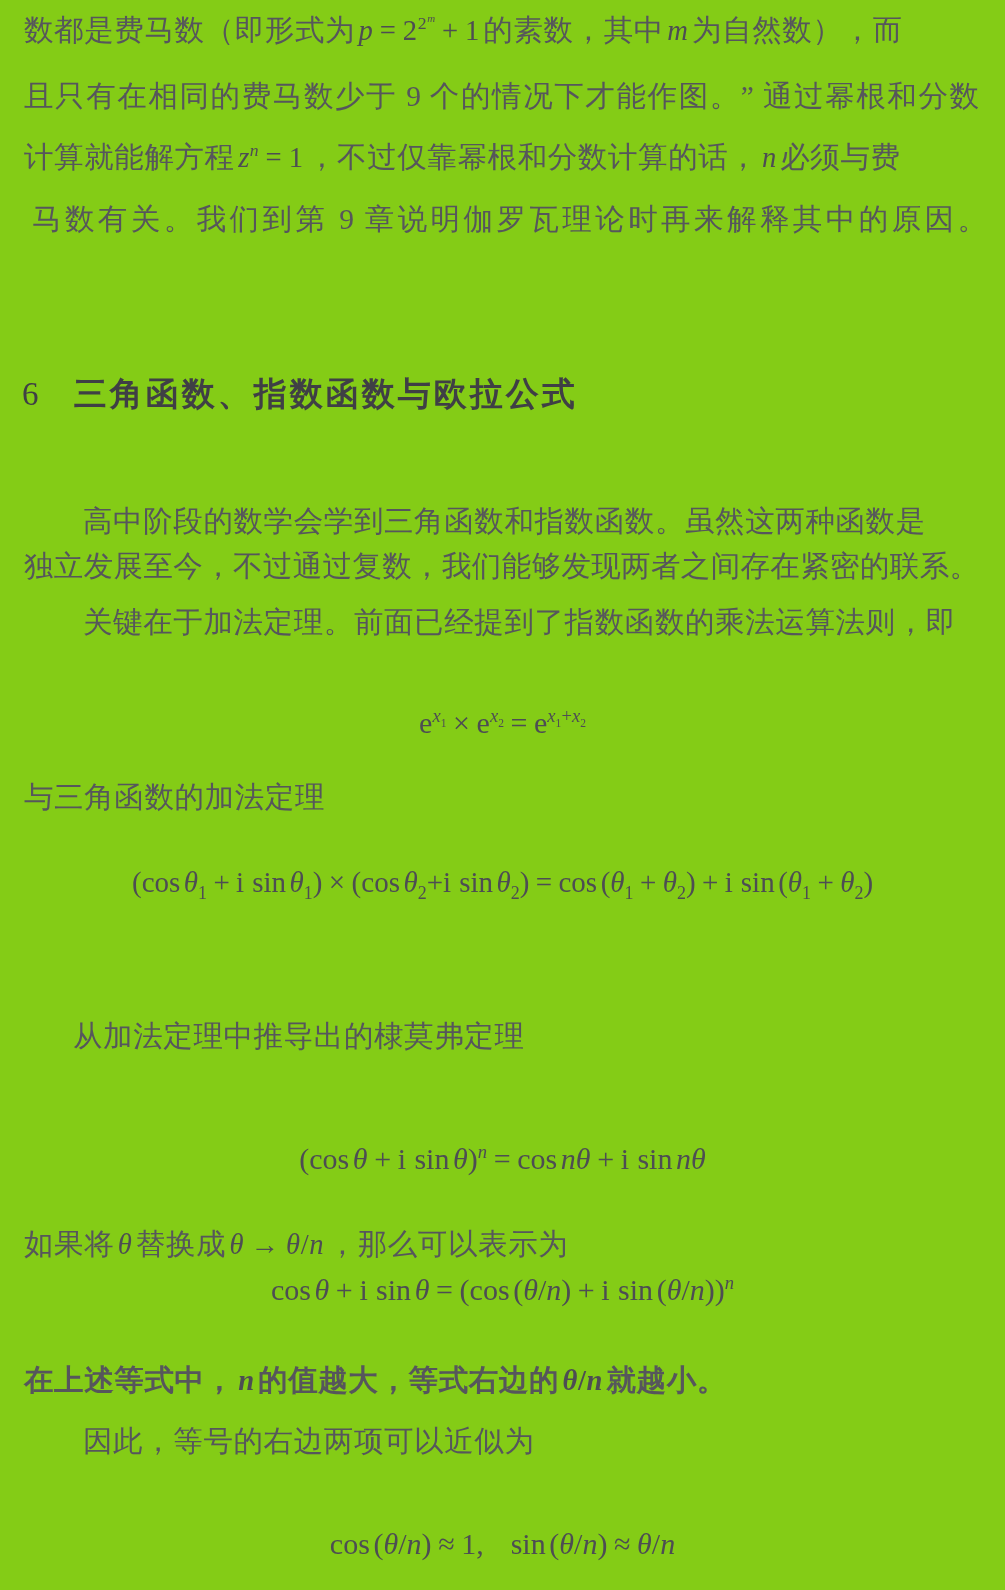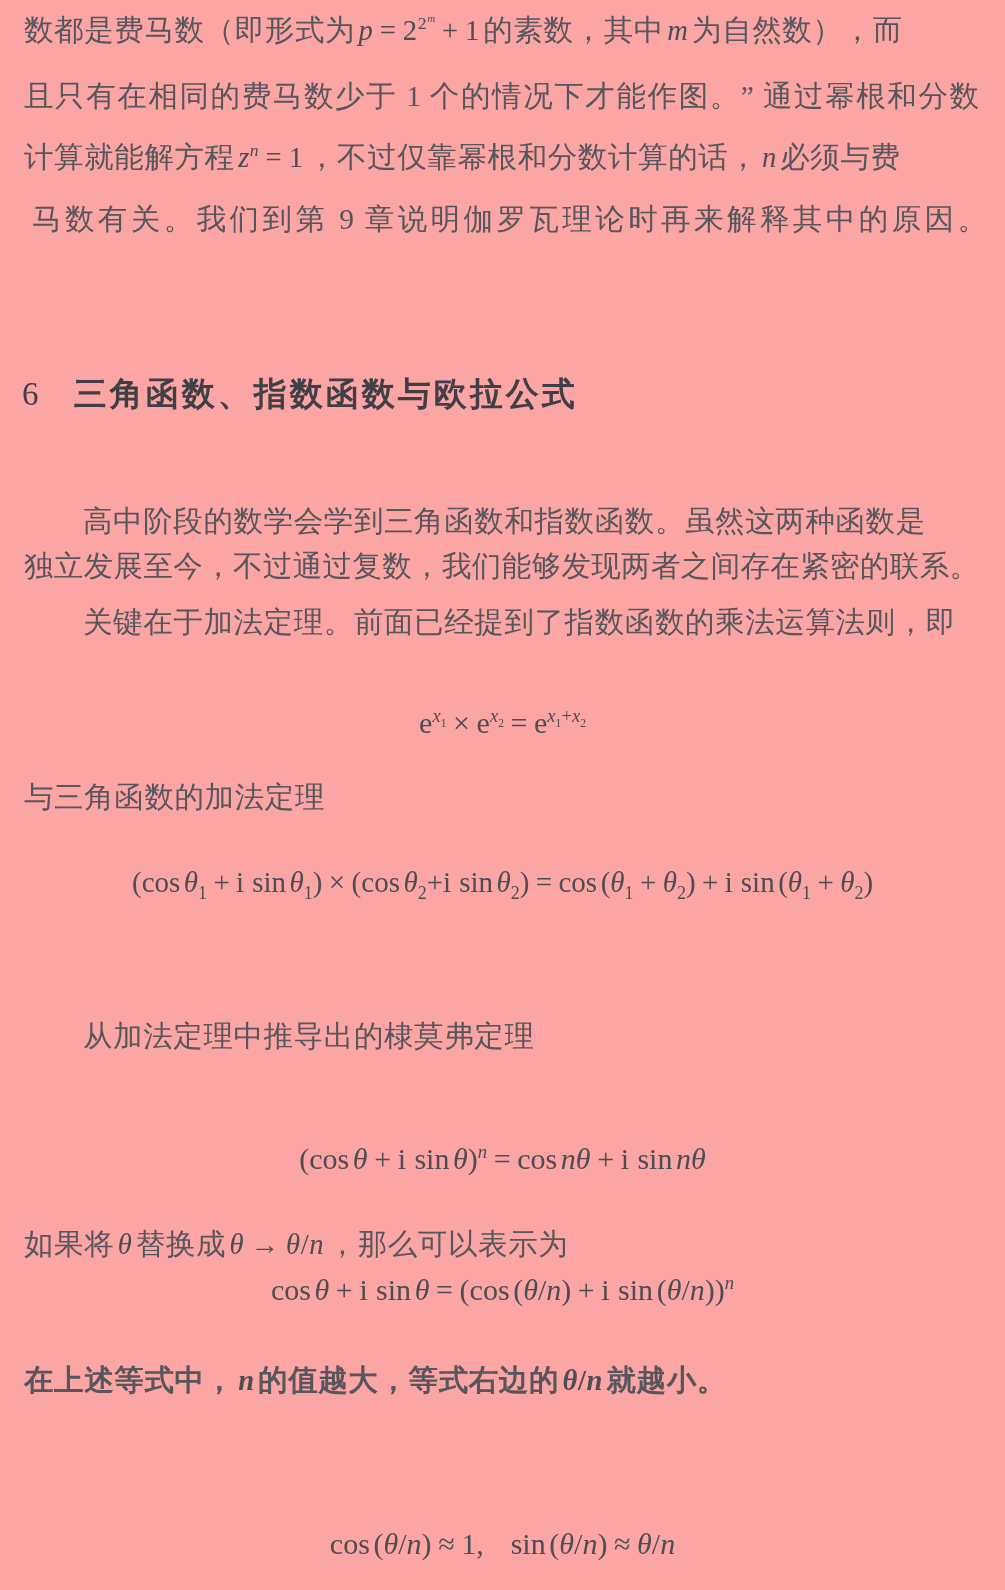--- a/index.html
+++ b/index.html
@@ -4,21 +4,21 @@
 <style>
   html, body {
     margin: 0;
     padding: 0;
     background: #ffffff;
   }
   .page {
     position: relative;
     width: 1005px;
     height: 1590px;
-    background: #fca5a5;
+    background: #84cc16;
     overflow: hidden;
     font-family: "Liberation Serif", "DejaVu Serif", serif;
     color: #4a4a4f;
   }
 
   
   .blk {
     position: absolute;
     box-sizing: border-box;
   }
@@ -109,21 +109,21 @@
 </style>
 </head>
 <body>
 
 <div class="page">
 
   <div class="blk cjk" style="left:24px; top:16px; width:955px;">
     <span>数都是费马数（即形式为</span><span class="math inl"><span class="mi">p</span><span class="op mr">=</span><span class="mr">2</span><sup class="sp"><span class="mr">2</span><sup class="sp"><span class="mi">m</span></sup></sup><span class="op mr">+</span><span class="mr">1</span></span><span>的素数，其中</span><span class="math inl mi">m</span><span>为自然数），而</span>
   </div>
 
-  <div class="blk cjk cjk-just" style="left:24px; top:82px; width:955px;">且只有在相同的费马数少于 1 个的情况下才能作图。” 通过幂根和分数</div>
+  <div class="blk cjk cjk-just" style="left:24px; top:82px; width:955px;">且只有在相同的费马数少于 9 个的情况下才能作图。” 通过幂根和分数</div>
 
   <div class="blk cjk" style="left:24px; top:143px; width:955px;">
     <span>计算就能解方程</span><span class="math inl"><span class="mi">z</span><sup class="sp"><span class="mi">n</span></sup><span class="op mr">=</span><span class="mr">1</span></span><span>，不过仅靠幂根和分数计算的话，</span><span class="math inl mi">n</span><span>必须与费</span>
   </div>
 
   <div class="blk cjk cjk-just" style="left:32px; top:205px; width:955px;">马数有关。我们到第 9 章说明伽罗瓦理论时再来解释其中的原因。</div>
 
   <div class="blk heading" style="left:22px; top:372px;">
     <span class="num">6</span><span class="htitle">三角函数、指数函数与欧拉公式</span>
   </div>
@@ -138,36 +138,37 @@
     <span class="mr">e</span><sup class="sp"><span class="mi">x</span><sub class="sb"><span class="mr">1</span></sub></sup><span class="op mr">×</span><span class="mr">e</span><sup class="sp"><span class="mi">x</span><sub class="sb"><span class="mr">2</span></sub></sup><span class="op mr">=</span><span class="mr">e</span><sup class="sp"><span class="mi">x</span><sub class="sb"><span class="mr">1</span></sub><span class="mr">+</span><span class="mi">x</span><sub class="sb"><span class="mr">2</span></sub></sup>
   </div>
 
   <div class="blk cjk" style="left:24px; top:783px;">与三角函数的加法定理</div>
 
   <div class="display math" style="top:866px; font-size:29px;">
     <span class="mr">(</span><span class="fnname mr">cos</span><span class="mi">θ</span><sub class="sb"><span class="mr">1</span></sub><span class="op mr">+</span><span class="mr">i</span><span class="opn"></span><span class="fnname mr">sin</span><span class="mi">θ</span><sub class="sb"><span class="mr">1</span></sub><span class="mr">)</span><span class="op mr">×</span><span class="mr">(</span><span class="fnname mr">cos</span><span class="mi">θ</span><sub class="sb"><span class="mr">2</span></sub><span class="mr">+</span><span class="mr">i</span><span class="opn"></span><span class="fnname mr">sin</span><span class="mi">θ</span><sub class="sb"><span class="mr">2</span></sub><span class="mr">)</span><span class="op mr">=</span><span class="fnname mr">cos</span><span class="mr">(</span><span class="mi">θ</span><sub class="sb"><span class="mr">1</span></sub><span class="op mr">+</span><span class="mi">θ</span><sub class="sb"><span class="mr">2</span></sub><span class="mr">)</span><span class="op mr">+</span><span class="mr">i</span><span class="opn"></span><span class="fnname mr">sin</span><span class="mr">(</span><span class="mi">θ</span><sub class="sb"><span class="mr">1</span></sub><span class="op mr">+</span><span class="mi">θ</span><sub class="sb"><span class="mr">2</span></sub><span class="mr">)</span>
   </div>
 
 
-  <div class="blk cjk" style="left:83px; top:1022px;">从加法定理中推导出的棣莫弗定理</div>
+  <div class="blk cjk" style="left:73px; top:1022px;">从加法定理中推导出的棣莫弗定理</div>
 
   <div class="display math dsp-lg" style="top:1102px;margin-top:40px;">
     <span class="mr">(</span><span class="fnname mr">cos</span><span class="mi">θ</span><span class="op mr">+</span><span class="mr">i</span><span class="opn"></span><span class="fnname mr">sin</span><span class="mi">θ</span><span class="mr">)</span><sup class="sp"><span class="mi">n</span></sup><span class="op mr">=</span><span class="fnname mr">cos</span><span class="mi">n</span><span class="mi">θ</span><span class="op mr">+</span><span class="mr">i</span><span class="opn"></span><span class="fnname mr">sin</span><span class="mi">n</span><span class="mi">θ</span>
   </div>
 
   <div class="blk cjk" style="left:24px; top:1186px;margin-top:44px;">
     <span>如果将</span><span class="math inl mi">θ</span><span>替换成</span><span class="math inl"><span class="mi">θ</span><span class="op mr">→</span><span class="mi">θ</span><span class="mr">/</span><span class="mi">n</span></span><span>，那么可以表示为</span>
   </div>
 
   <div class="display math dsp-lg" style="top:1273px;">
     <span class="fnname mr">cos</span><span class="mi">θ</span><span class="op mr">+</span><span class="mr">i</span><span class="opn"></span><span class="fnname mr">sin</span><span class="mi">θ</span><span class="op mr">=</span><span class="mr">(</span><span class="fnname mr">cos</span><span class="mr">(</span><span class="mi">θ</span><span class="mr">/</span><span class="mi">n</span><span class="mr">)</span><span class="op mr">+</span><span class="mr">i</span><span class="opn"></span><span class="fnname mr">sin</span><span class="mr">(</span><span class="mi">θ</span><span class="mr">/</span><span class="mi">n</span><span class="mr">)</span><span class="mr">)</span><sup class="sp"><span class="mi">n</span></sup>
   </div>
 
   <div class="blk cjk" style="left:24px; top:1366px;font-weight:bold;">
     <span>在上述等式中，</span><span class="math inl mi">n</span><span>的值越大，等式右边的</span><span class="math inl"><span class="mi">θ</span><span class="mr">/</span><span class="mi">n</span></span><span>就越小。</span>
   </div>
 
+  <div class="blk cjk" style="left:83px; top:1427px;">因此，等号的右边两项可以近似为</div>
 
   <div class="display math dsp-lg" style="top:1527px;">
     <span class="fnname mr">cos</span><span class="mr">(</span><span class="mi">θ</span><span class="mr">/</span><span class="mi">n</span><span class="mr">)</span><span class="op mr">≈</span><span class="mr">1</span><span class="mr">,</span><span style="display:inline-block; width:0.9em;"></span><span class="fnname mr">sin</span><span class="mr">(</span><span class="mi">θ</span><span class="mr">/</span><span class="mi">n</span><span class="mr">)</span><span class="op mr">≈</span><span class="mi">θ</span><span class="mr">/</span><span class="mi">n</span>
   </div>
 
 </div>
 
 </body></html>

